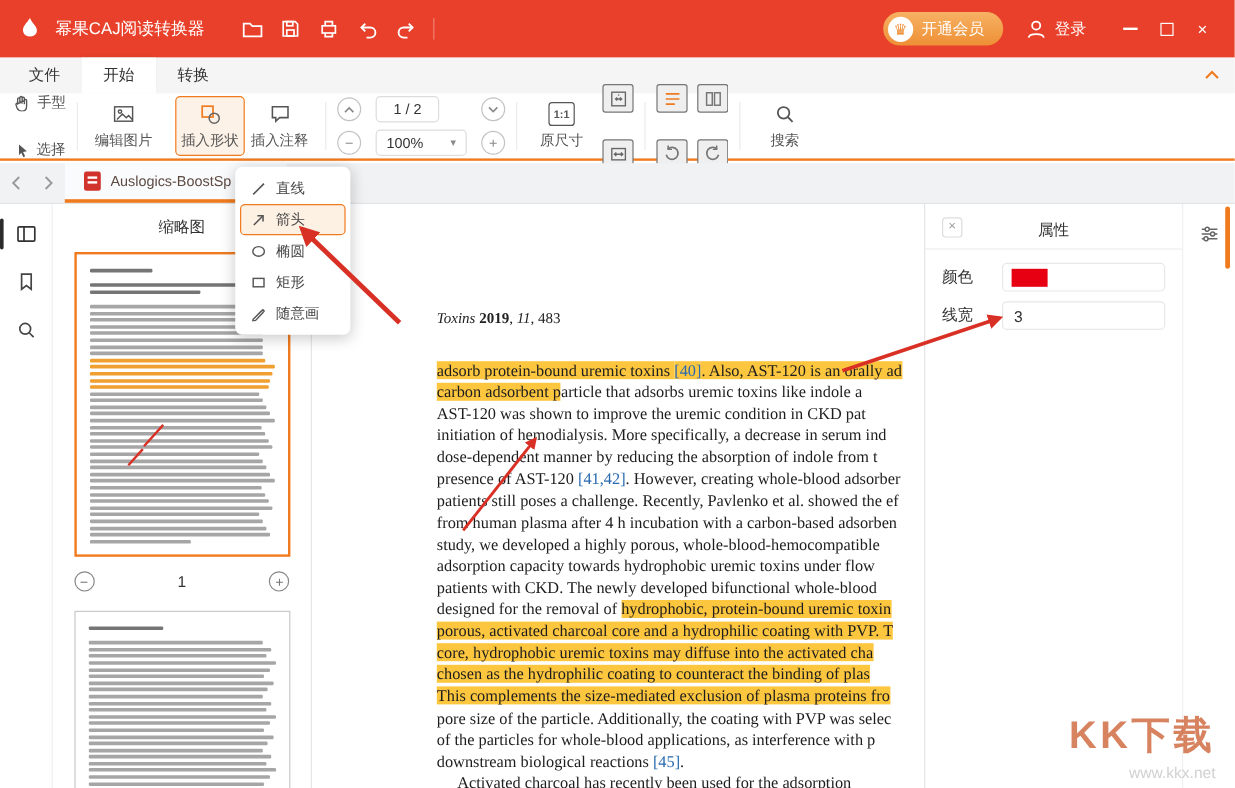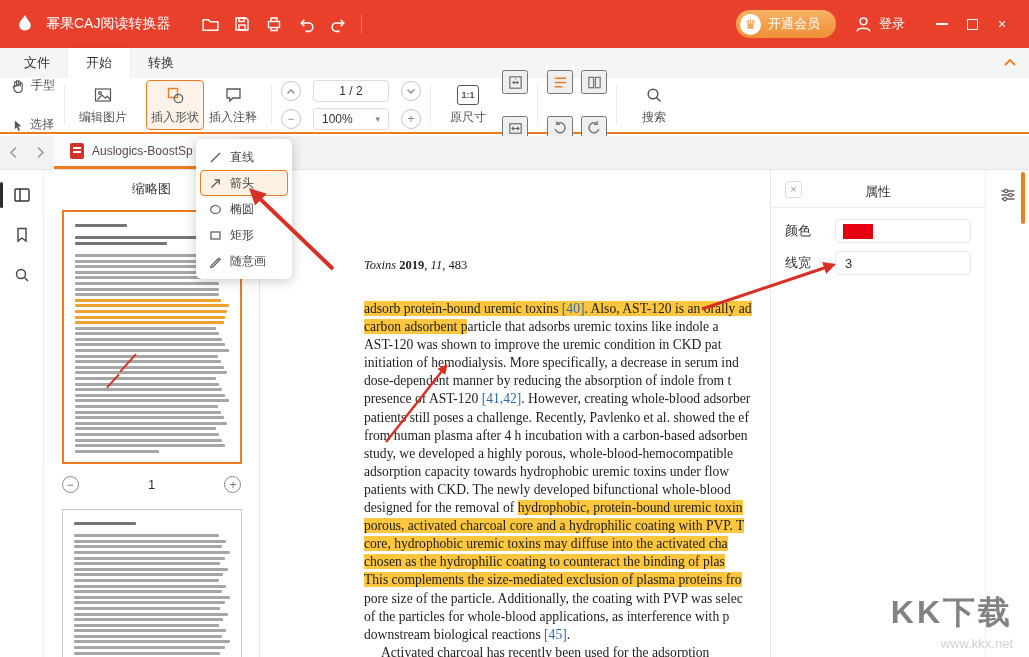--- a/index.html
+++ b/index.html
@@ -22,29 +22,29 @@
   .max-glyph{width:11px;height:11px;border:1.5px solid #fff;}
 
   
   .menutabs{position:absolute;top:48px;left:0;right:0;height:30px;background:#f5f5f6;display:flex;align-items:stretch;padding-left:6px;}
   .menu-tab{padding:0 18px;display:flex;align-items:center;font-size:13px;color:#333;cursor:pointer;}
   .menu-tab.active{background:#fff;box-shadow:0 -1px 3px rgba(0,0,0,.06);}
   .collapse-btn{margin-left:auto;margin-right:12px;display:flex;align-items:center;color:#f07b1f;cursor:pointer;}
 
   
   .ribbon{position:absolute;top:78px;left:0;right:0;height:56px;background:#fff;border-bottom:2px solid #f07b1f;display:flex;align-items:center;padding:0 10px;}
-  .rg-col2{display:flex;flex-direction:column;justify-content:center;gap:22px;}
+  .rg-col2{display:flex;flex-direction:column;justify-content:center;gap:22px;align-items:center;}
   .tool-row{display:flex;align-items:center;gap:6px;font-size:12px;color:#555;cursor:pointer;white-space:nowrap;}
   .big-btn{min-width:56px;display:flex;flex-direction:column;align-items:center;gap:3px;font-size:12px;color:#555;cursor:pointer;white-space:nowrap;padding:3px 4px;border:1px solid transparent;}
   .big-btn .bi{height:22px;display:flex;align-items:center;justify-content:center;}
   .big-btn.active-tool{border:1px solid #f07b1f;background:#fdf2e7;border-radius:4px;}
   .rsep{width:1px;height:40px;background:#ececec;margin:0 9px;}
   .navgrid{display:grid;grid-template-columns:auto auto auto;grid-auto-rows:25px;align-items:center;column-gap:12px;row-gap:3px;}
   .circ-btn{width:20px;height:20px;border:1px solid #c3c3c3;border-radius:50%;display:flex;align-items:center;justify-content:center;color:#8a8a8a;font-size:12px;background:#fff;cursor:pointer;line-height:1;}
-  .page-box{width:76px;height:22px;border:1px solid #ddd;border-radius:4px;display:flex;align-items:center;justify-content:center;font-size:12px;color:#333;background:#fff;}
+  .page-box{width:53px;height:22px;border:1px solid #ddd;border-radius:4px;display:flex;align-items:center;justify-content:center;font-size:12px;color:#333;background:#fff;}
   .zoom-box{width:76px;height:22px;border:1px solid #ddd;border-radius:4px;display:flex;align-items:center;justify-content:space-between;padding:0 8px;font-size:12px;color:#333;background:#fff;cursor:pointer;}
   .zoom-caret{color:#888;font-size:9px;}
   .ratio-box{width:22px;height:20px;border:1.4px solid #555;border-radius:3px;display:flex;align-items:center;justify-content:center;font-size:9px;color:#555;font-weight:bold;}
   .sm-btn{width:26px;height:24px;display:flex;align-items:center;justify-content:center;cursor:pointer;color:#666;font-size:16px;line-height:1;}
 
   
   .doctabbar{position:absolute;top:136px;left:0;right:0;height:34px;background:#f1f2f4;border-bottom:1px solid #e4e4e4;display:flex;align-items:stretch;}
   .nav-chev{width:27px;display:flex;align-items:center;justify-content:center;color:#9a9a9a;cursor:pointer;}
   .doc-tab{display:flex;align-items:center;gap:8px;padding:0 16px;min-width:185px;background:#fafbfc;border-bottom:3px solid #f07b1f;cursor:pointer;}
   .doc-tab-icon{width:14px;height:16px;background:#d0342c;border-radius:2px;position:relative;flex:0 0 auto;}
@@ -96,21 +96,21 @@
 
   
   .shape-menu{position:absolute;left:196px;top:139px;width:96px;background:#fff;border-radius:6px;box-shadow:0 2px 12px rgba(0,0,0,.22);padding:5px 4px;z-index:50;}
   .menu-item{display:flex;align-items:center;gap:8px;height:26px;padding:0 8px;font-size:12px;color:#444;cursor:pointer;border:1px solid transparent;}
   .menu-item.selected{border-color:#f07b1f;background:#fdf1e4;border-radius:4px;}
   .mi-icon{width:13px;height:13px;display:flex;align-items:center;justify-content:center;flex:0 0 auto;}
 
   
   .arrows{position:absolute;inset:0;pointer-events:none;z-index:60;}
   .watermark{position:absolute;right:16px;bottom:6px;text-align:right;z-index:70;pointer-events:none;}
-  .wm-big{font-size:32px;font-weight:bold;letter-spacing:3px;color:#404040;opacity:.65;}
+  .wm-big{font-size:32px;font-weight:bold;letter-spacing:3px;color:#c2410c;opacity:.65;}
   .wm-small{font-size:13px;color:#c9c9c9;opacity:.85;margin-top:1px;}
 
   svg{display:block;}
 </style>
 </head>
 <body>
 
 <div class="app">
 
   <header class="titlebar">

